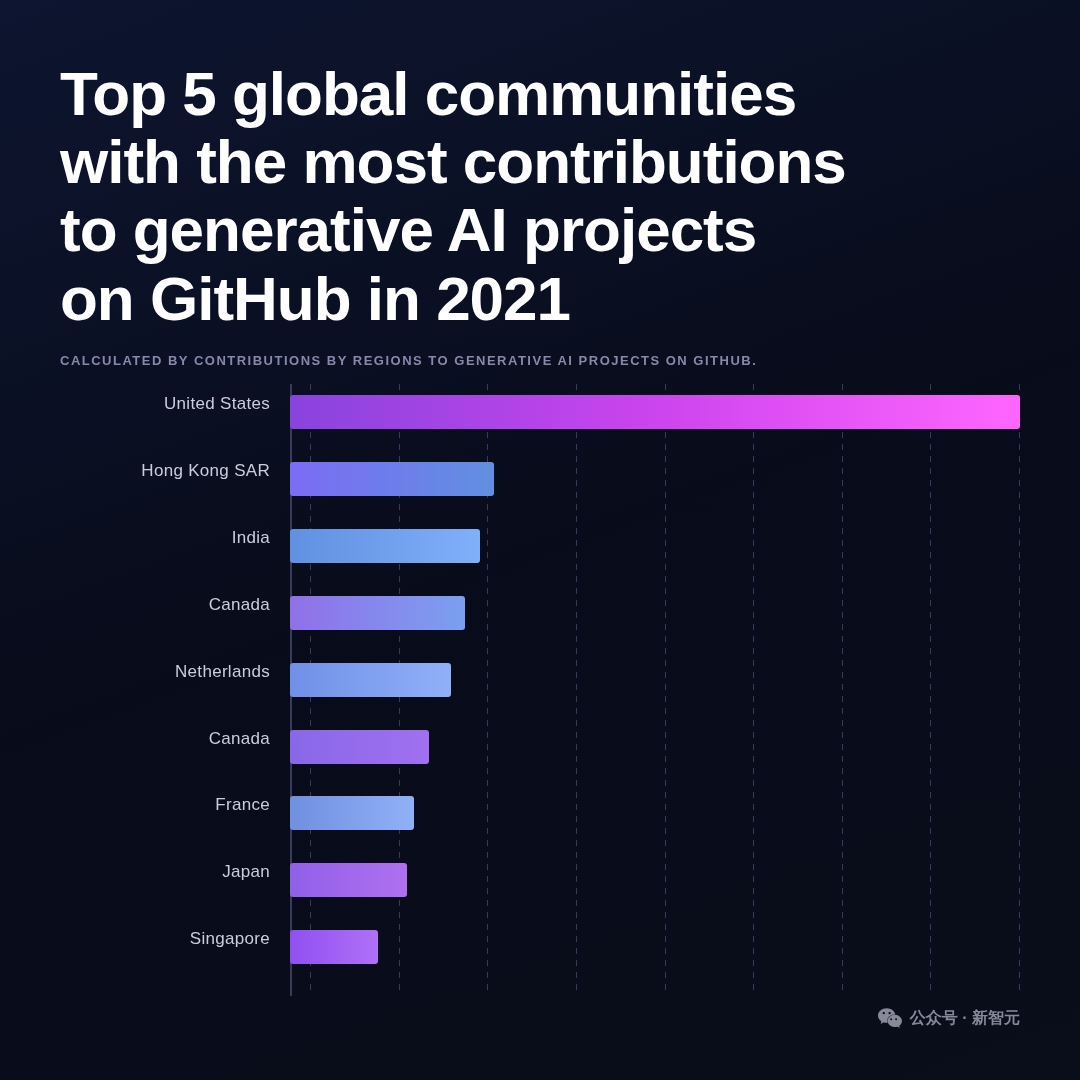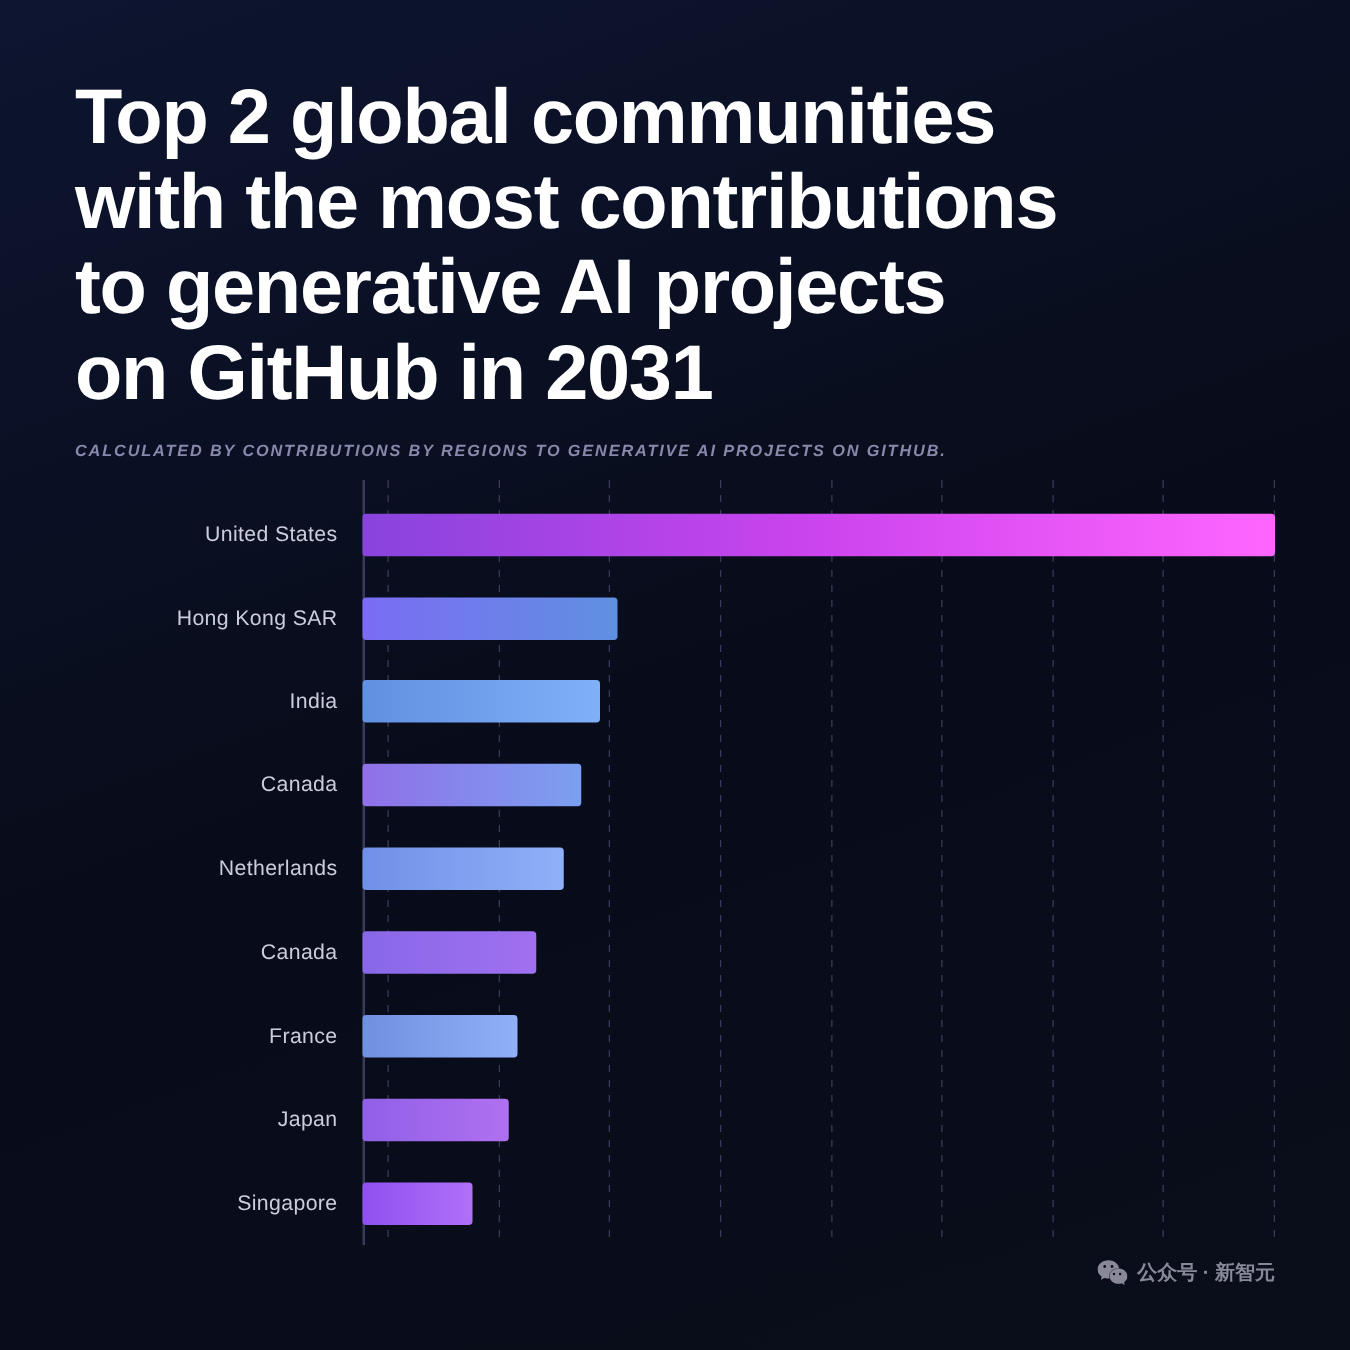--- a/index.html
+++ b/index.html
@@ -33,21 +33,20 @@
 
     .subtitle {
       font-size: 13px;
       font-weight: 600;
       color: #8888aa;
       letter-spacing: 1.5px;
       text-transform: uppercase;
       line-height: 1.5;
       margin-bottom: 14px;
       max-width: 700px;
-      font-style: italic;
     }
 
     .chart-area {
       flex: 1;
       display: flex;
       flex-direction: column;
       justify-content: space-around;
       padding-top: 10px;
       position: relative;
     }
@@ -77,21 +76,20 @@
         to bottom,
         #3a3a5c 0px,
         #3a3a5c 6px,
         transparent 6px,
         transparent 12px
       );
     }
 
     .bar-row {
       display: flex;
-      align-items: center;
       flex: 1;
       position: relative;
     }
 
     .bar-label {
       width: 230px;
       text-align: right;
       padding-right: 20px;
       font-size: 17px;
       font-weight: 400;
@@ -139,24 +137,24 @@
       height: 24px;
       fill: #888899;
     }
   </style>
 </head>
 <body>
 
 <div class="container">
 
   <div class="title">
-    <span>Top 2 global communities</span><br>
+    <span>Top 5 global communities</span><br>
     <span>with the most contributions</span><br>
     <span>to generative AI projects</span><br>
-    <span>on GitHub in 2031</span>
+    <span>on GitHub in 2021</span>
   </div>
 
   <div class="subtitle">CALCULATED BY CONTRIBUTIONS BY REGIONS TO GENERATIVE AI PROJECTS ON GITHUB.</div>
 
   <div class="chart-inner">
 
     <div class="axis-line"></div>
 
     <div class="grid-lines" id="grid-lines-container">
         <div class="grid-line"></div>

